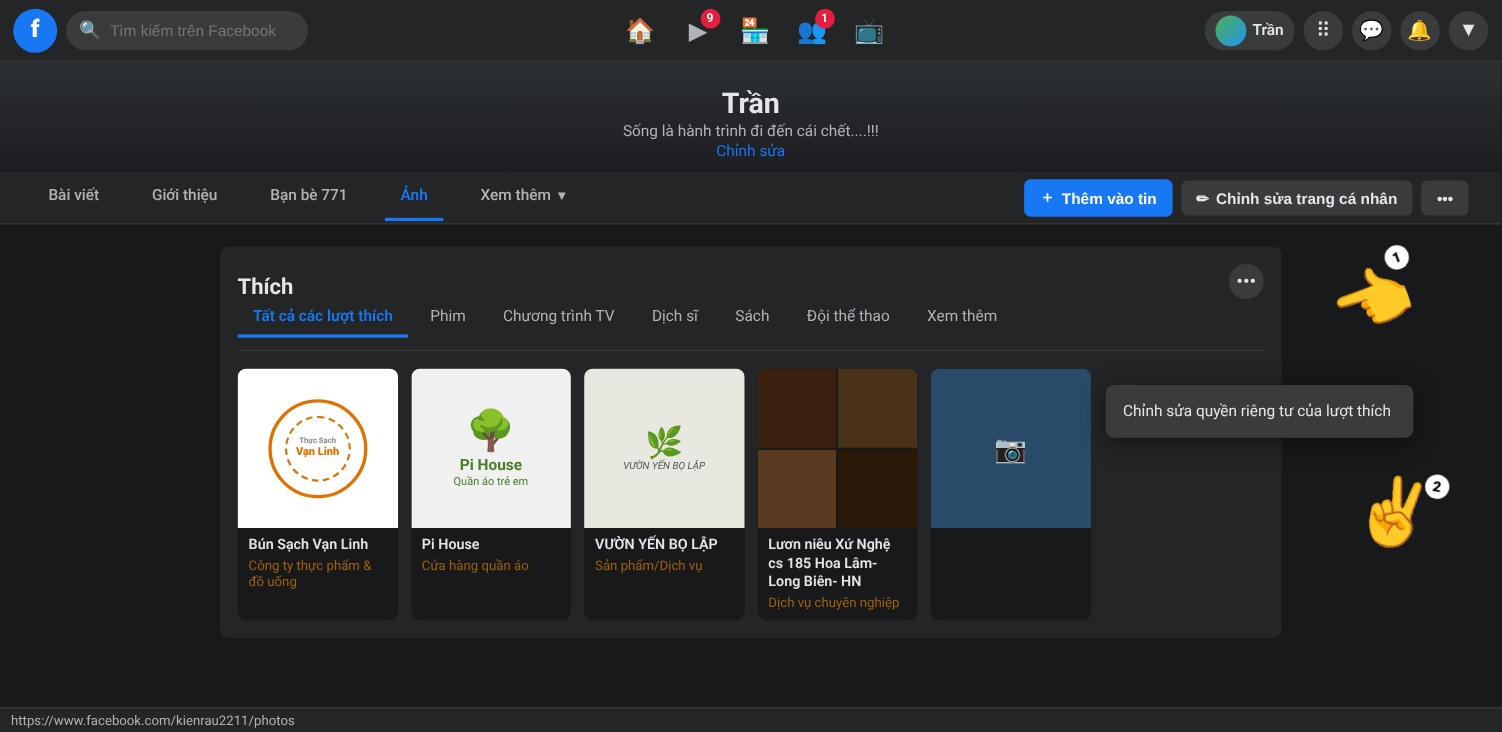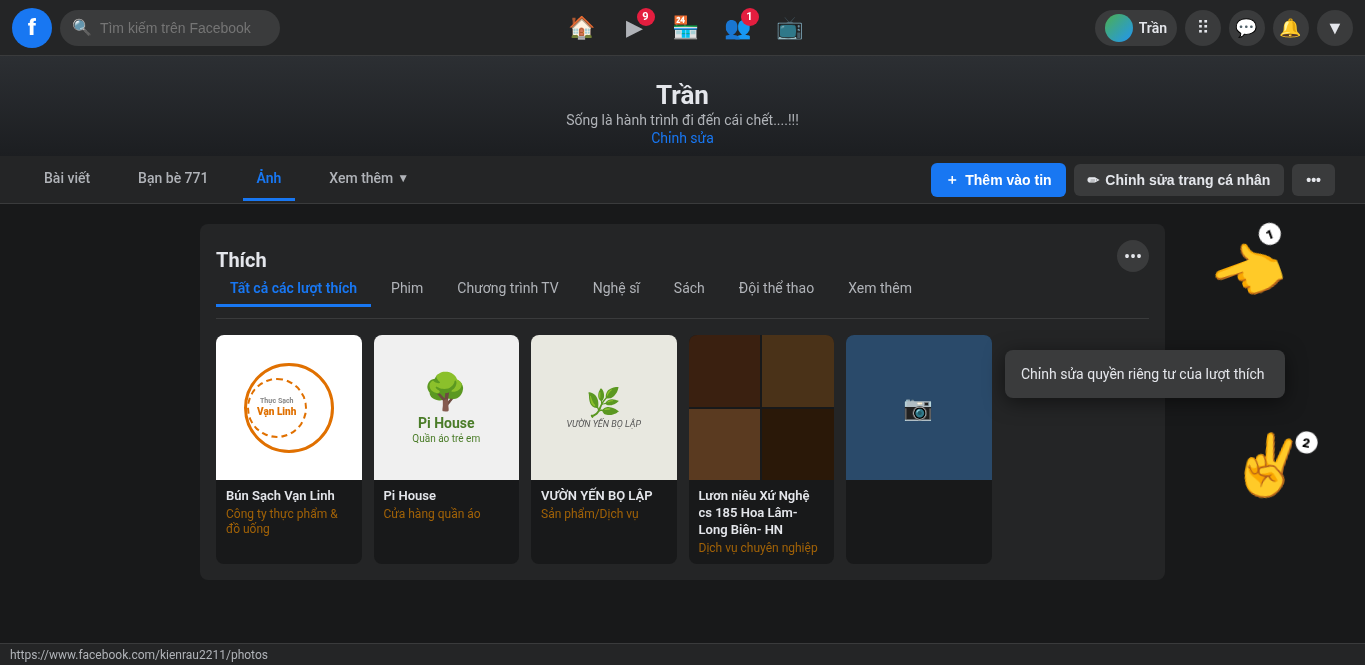--- a/index.html
+++ b/index.html
@@ -348,21 +348,21 @@
       color: #b0b3b8;
       border-top: 1px solid #3a3b3c;
     }
 
     
     .van-linh-logo {
       width: 90px; height: 90px;
       border-radius: 50%;
       border: 3px solid #e07000;
       background: white;
-      display: flex; align-items: flex-start; justify-content: center;
+      display: flex; align-items: center; justify-content: center;
       flex-direction: column;
       color: #e07000;
       font-size: 9px;
       font-weight: 700;
       text-align: center;
       line-height: 1.2;
     }
     .van-linh-inner {
       width: 60px; height: 60px;
       border-radius: 50%;
@@ -480,20 +480,21 @@
 
 <div class="profile-section">
   <div class="cover-area">
     <div class="profile-name">Trần</div>
     <div class="profile-bio">Sống là hành trình đi đến cái chết....!!!</div>
     <div class="profile-edit-link">Chỉnh sửa</div>
   </div>
 
   <div class="profile-tabs">
     <div class="tab-item">Bài viết</div>
+    <div class="tab-item">Giới thiệu</div>
     <div class="tab-item">Bạn bè 771</div>
     <div class="tab-item active">Ảnh</div>
     <div class="tab-item tab-more">
       <span>Xem thêm</span>
       <span style="font-size:12px;">▼</span>
     </div>
 
     <div class="tab-actions">
       <button class="btn-blue">
         <span>＋</span>
@@ -517,21 +518,21 @@
       <span class="likes-title">Thích</span>
       <div class="more-dots-btn">
         <span>•••</span>
       </div>
     </div>
 
     <div class="filter-tabs">
       <div class="filter-tab active">Tất cả các lượt thích</div>
       <div class="filter-tab">Phim</div>
       <div class="filter-tab">Chương trình TV</div>
-      <div class="filter-tab">Nghệ sĩ</div>
+      <div class="filter-tab">Dịch sĩ</div>
       <div class="filter-tab">Sách</div>
       <div class="filter-tab">Đội thể thao</div>
       <div class="filter-tab">Xem thêm</div>
     </div>
 
     <div class="likes-grid">
 
       <div class="like-card">
         <div class="card-img-wrapper">
           <div class="van-linh-logo">

